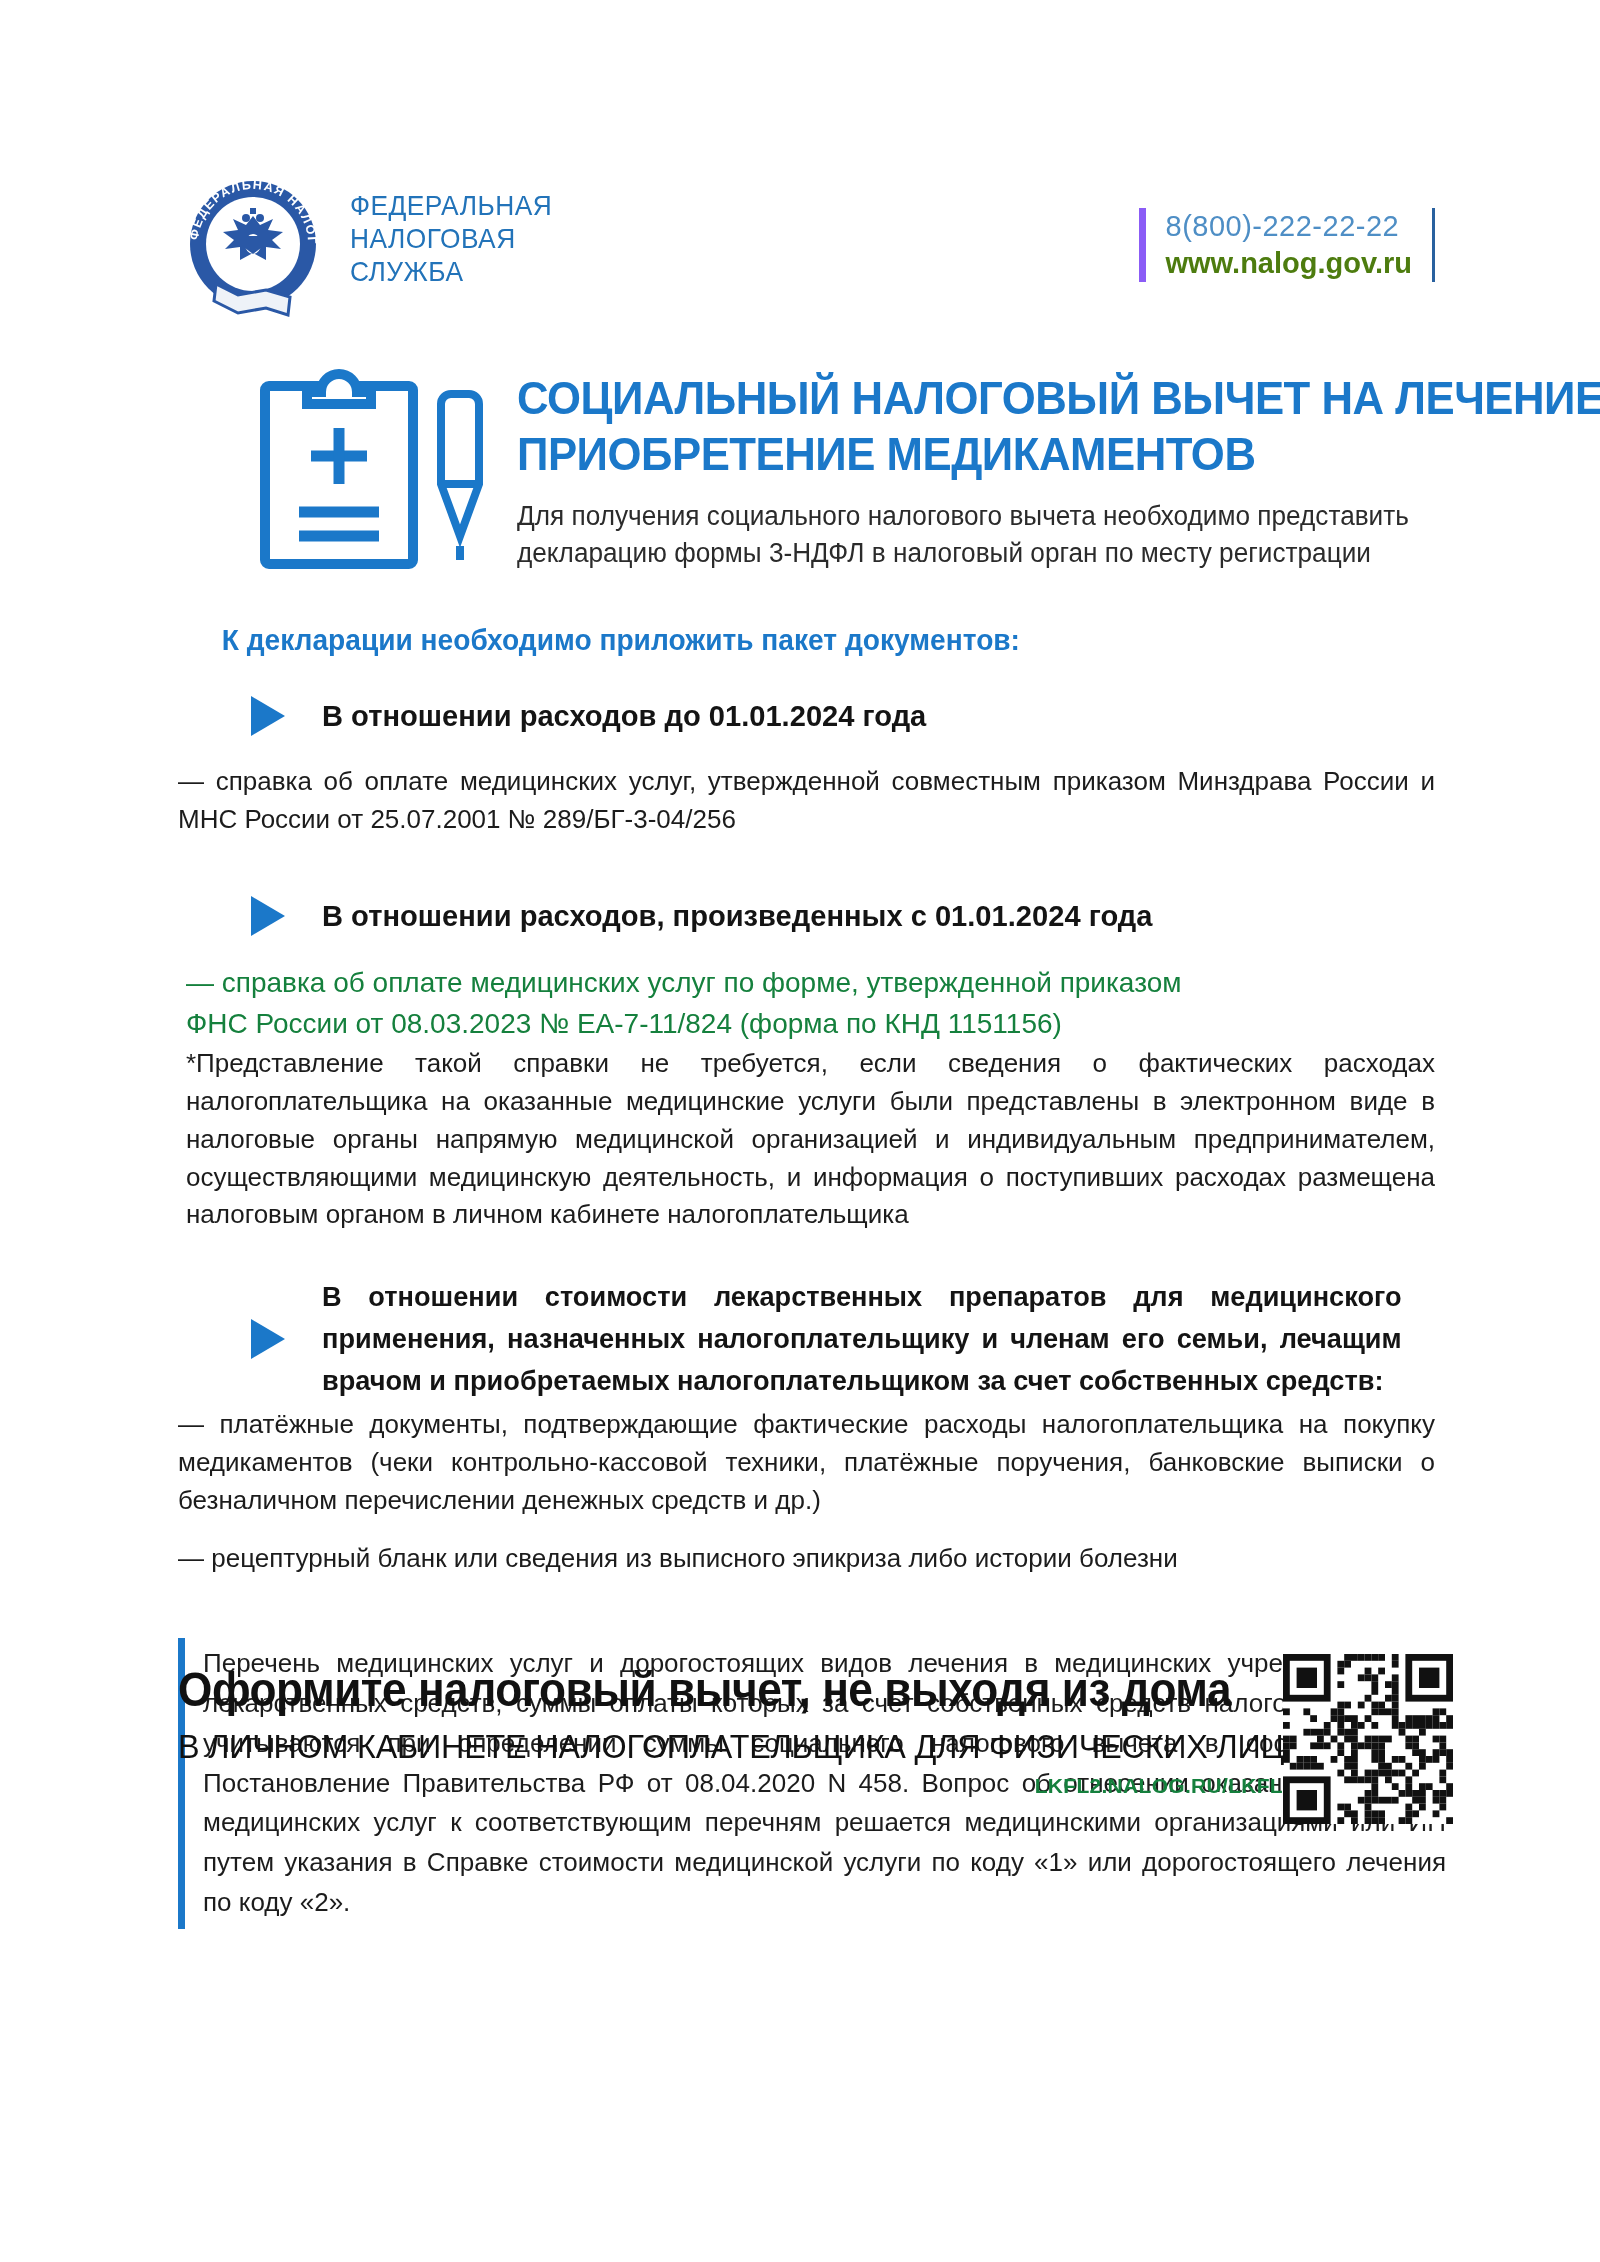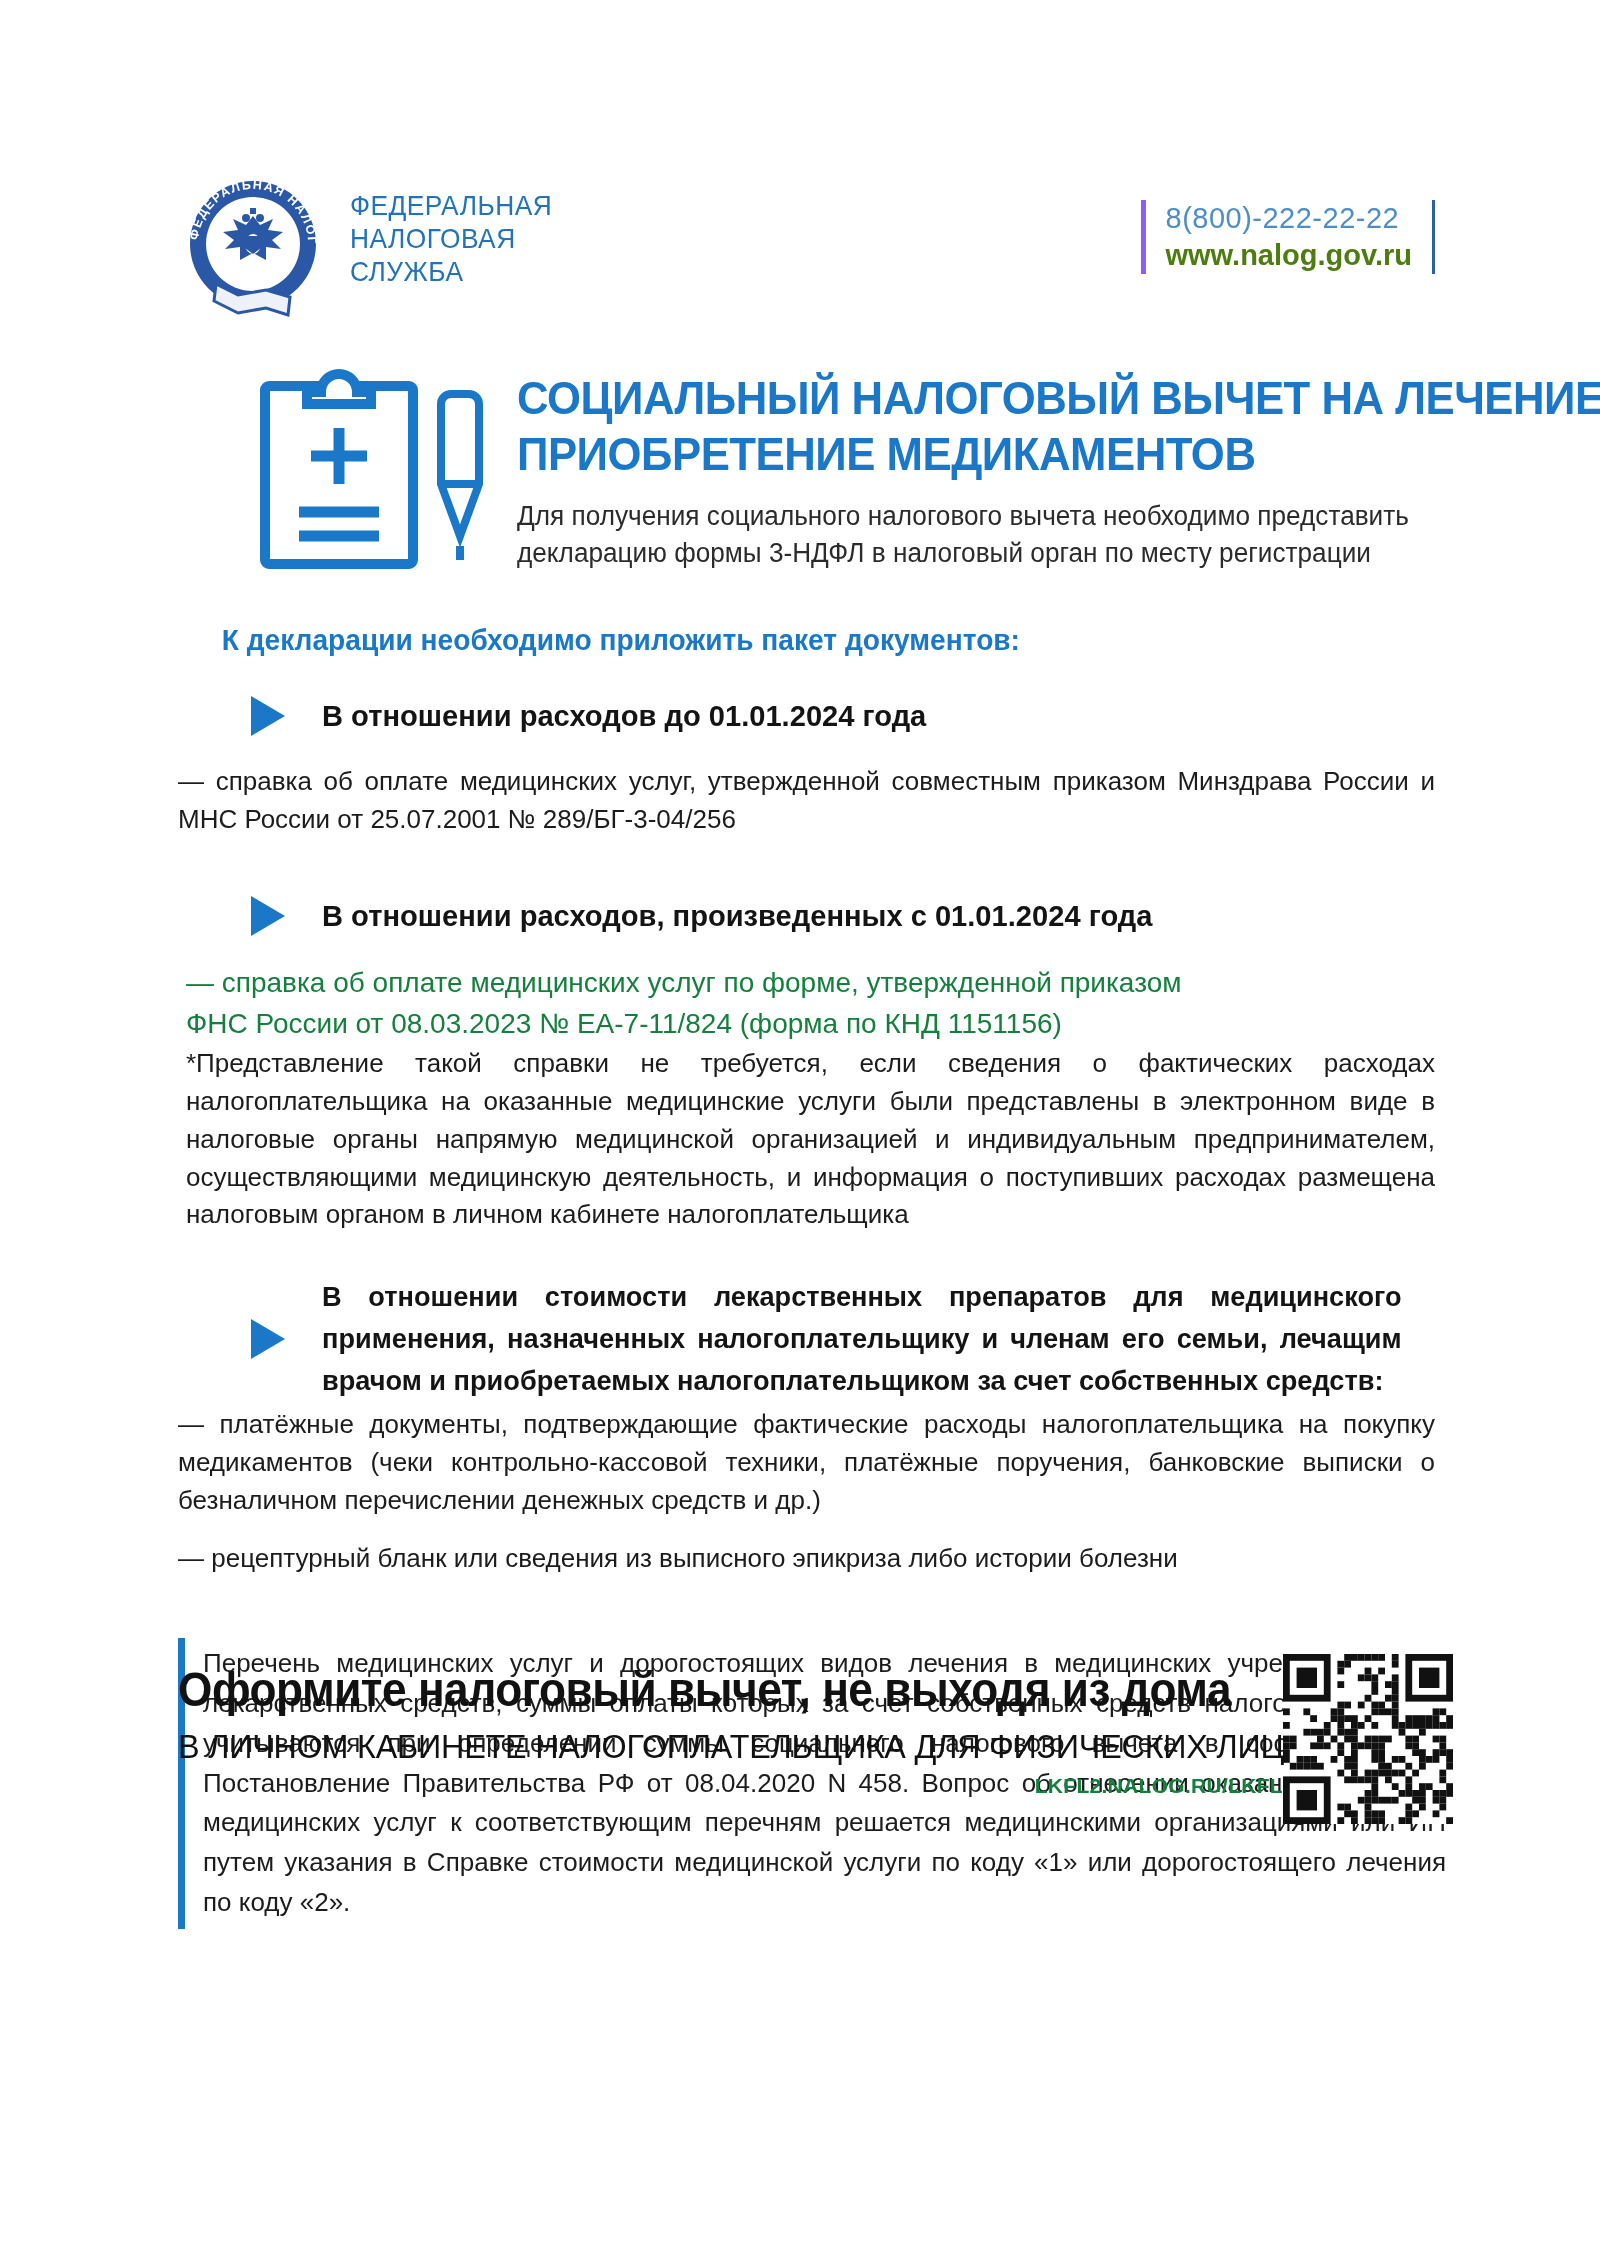--- a/index.html
+++ b/index.html
@@ -17,22 +17,22 @@
   
   .header{display:flex;justify-content:space-between;align-items:flex-start;padding-top:172px;}
   .brand{display:flex;align-items:flex-start;gap:22px;}
   .agency-name{
     margin-top:18px;
     font-size:28px;line-height:1.17;font-weight:500;
     color:#2273b9;letter-spacing:.5px;
     transform:scaleX(.94);transform-origin:left top;
   }
   .contact{
-    margin-top:28px;
-    border-left:5px solid #8b5cf6;border-right:3px solid #29619f;
+    margin-top:36px;
+    border-left:7px solid #8b5cf6;border-right:3px solid #29619f;
     padding:2px 20px;
     text-align:left;white-space:nowrap;
   }
   .contact .phone{font-size:29px;color:#4e8ec5;letter-spacing:.5px;}
   .contact .site{font-size:29px;color:#4d7c0f;font-weight:700;margin-top:4px;}
 
   
   .hero{display:flex;gap:30px;margin-top:36px;padding-left:255px;padding-right:70px;}
   .hero-icon{flex:0 0 auto;}
   .hero-text{padding-top:10px;}

